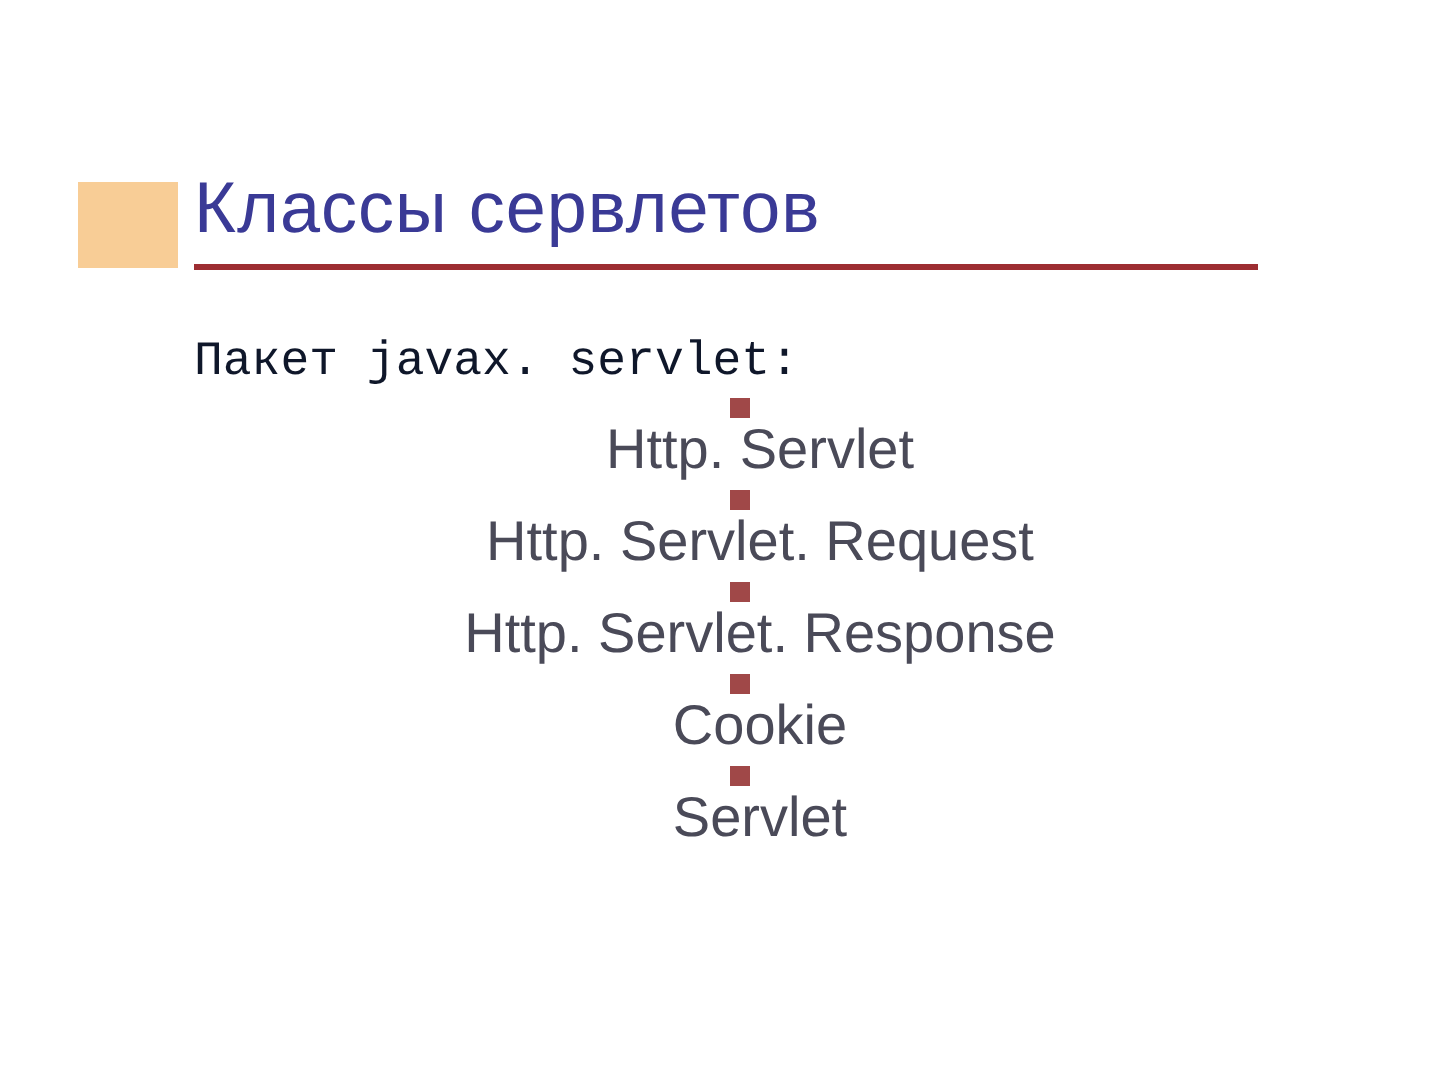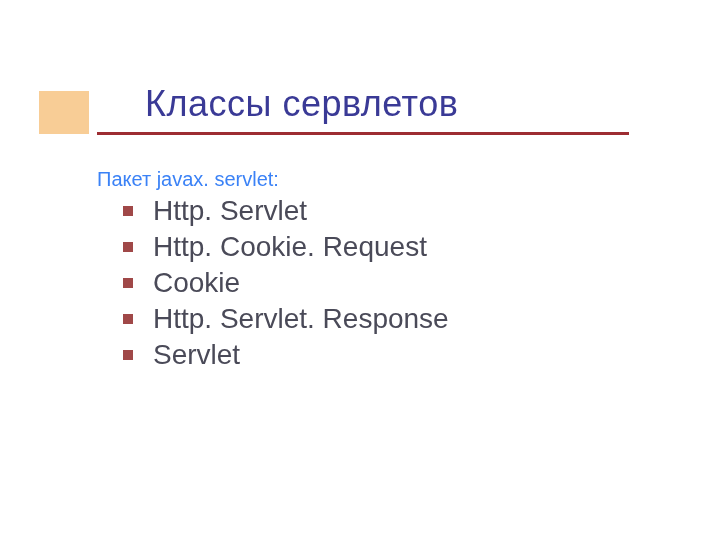--- a/index.html
+++ b/index.html
@@ -26,50 +26,51 @@
       position: absolute;
       left: 97px;
       top: 83px;
       z-index: 2;
     }
     .title {
       font-size: 36px;
       color: #3a3a96;
       font-weight: normal;
       letter-spacing: 0.5px;
-      margin-left: 48px;
     }
     .underline {
       position: absolute;
       left: 97px;
       top: 132px;
       width: 532px;
       height: 3px;
       background: #9d2d32;
       z-index: 1;
     }
     .body {
       position: absolute;
       left: 97px;
       top: 168px;
       width: 540px;
     }
     .intro {
-      font-size: 20px;
-      color: #3b82f6;
+      font-size: 24px;
+      color: #0f172a;
       margin-bottom: 4px;
+      font-family: Liberation Mono, monospace;
     }
     .list {
       list-style: none;
       padding-left: 26px;
     }
     .list li {
       display: flex;
       align-items: center;
       margin: 4px 0;
+      flex-direction: column;
     }
     .bullet {
       width: 10px;
       height: 10px;
       background: #a04848;
       margin-right: 20px;
       flex: 0 0 auto;
     }
     .item-text {
       font-size: 28px;
@@ -88,28 +89,28 @@
 
 <div class="body">
   <div class="intro">Пакет javax. servlet:</div>
   <ul class="list">
     <li>
       <span class="bullet"></span>
       <span class="item-text">Http. Servlet</span>
     </li>
     <li>
       <span class="bullet"></span>
-      <span class="item-text">Http. Cookie. Request</span>
+      <span class="item-text">Http. Servlet. Request</span>
+    </li>
+    <li>
+      <span class="bullet"></span>
+      <span class="item-text">Http. Servlet. Response</span>
     </li>
     <li>
       <span class="bullet"></span>
       <span class="item-text">Cookie</span>
-    </li>
-    <li>
-      <span class="bullet"></span>
-      <span class="item-text">Http. Servlet. Response</span>
     </li>
     <li>
       <span class="bullet"></span>
       <span class="item-text">Servlet</span>
     </li>
   </ul>
 </div>
 
 </body></html>

